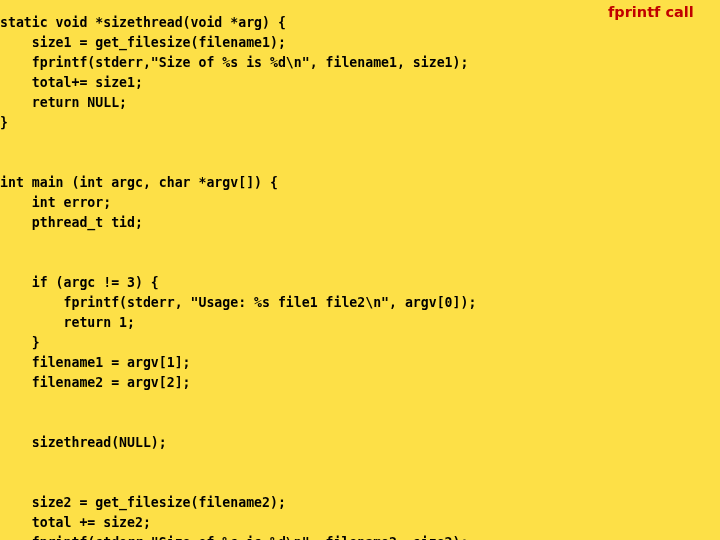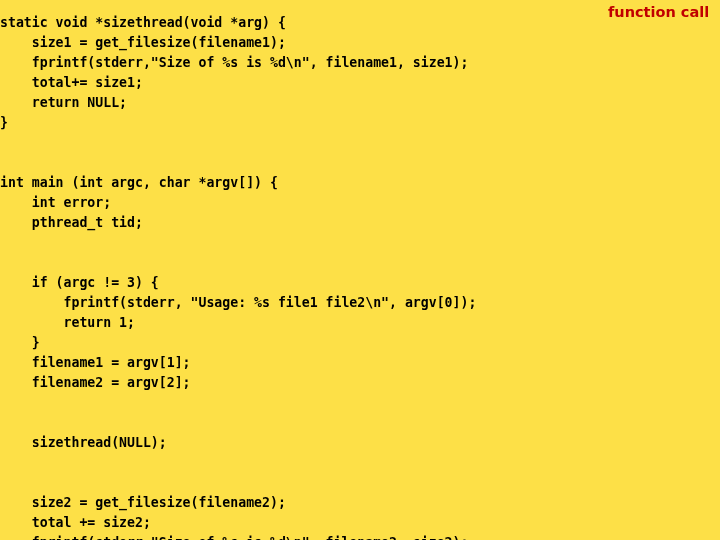--- a/index.html
+++ b/index.html
@@ -45,15 +45,15 @@
     line-height: 18px;
   }
 </style>
 </head>
 <body>
 
 <div id="slide">
 
   <pre id="code-block"><span class="code-line">static void *sizethread(void *arg) {</span><span class="code-line">    size1 = get_filesize(filename1);</span><span class="code-line">    fprintf(stderr,"Size of %s is %d\n", filename1, size1);</span><span class="code-line">    total+= size1;</span><span class="code-line">    return NULL;</span><span class="code-line">}</span><span class="code-line"></span><span class="code-line"></span><span class="code-line">int main (int argc, char *argv[]) {</span><span class="code-line">    int error;</span><span class="code-line">    pthread_t tid;</span><span class="code-line"></span><span class="code-line"></span><span class="code-line">    if (argc != 3) {</span><span class="code-line">        fprintf(stderr, "Usage: %s file1 file2\n", argv[0]);</span><span class="code-line">        return 1;</span><span class="code-line">    }</span><span class="code-line">    filename1 = argv[1];</span><span class="code-line">    filename2 = argv[2];</span><span class="code-line"></span><span class="code-line"></span><span class="code-line">    sizethread(NULL);</span><span class="code-line"></span><span class="code-line"></span><span class="code-line">    size2 = get_filesize(filename2);</span><span class="code-line">    total += size2;</span><span class="code-line">    fprintf(stderr,"Size of %s is %d\n", filename2, size2);</span></pre>
 
-  <div id="annotation-function-call">function call</div>
+  <div id="annotation-function-call">fprintf call</div>
 
 </div>
 
 </body></html>

